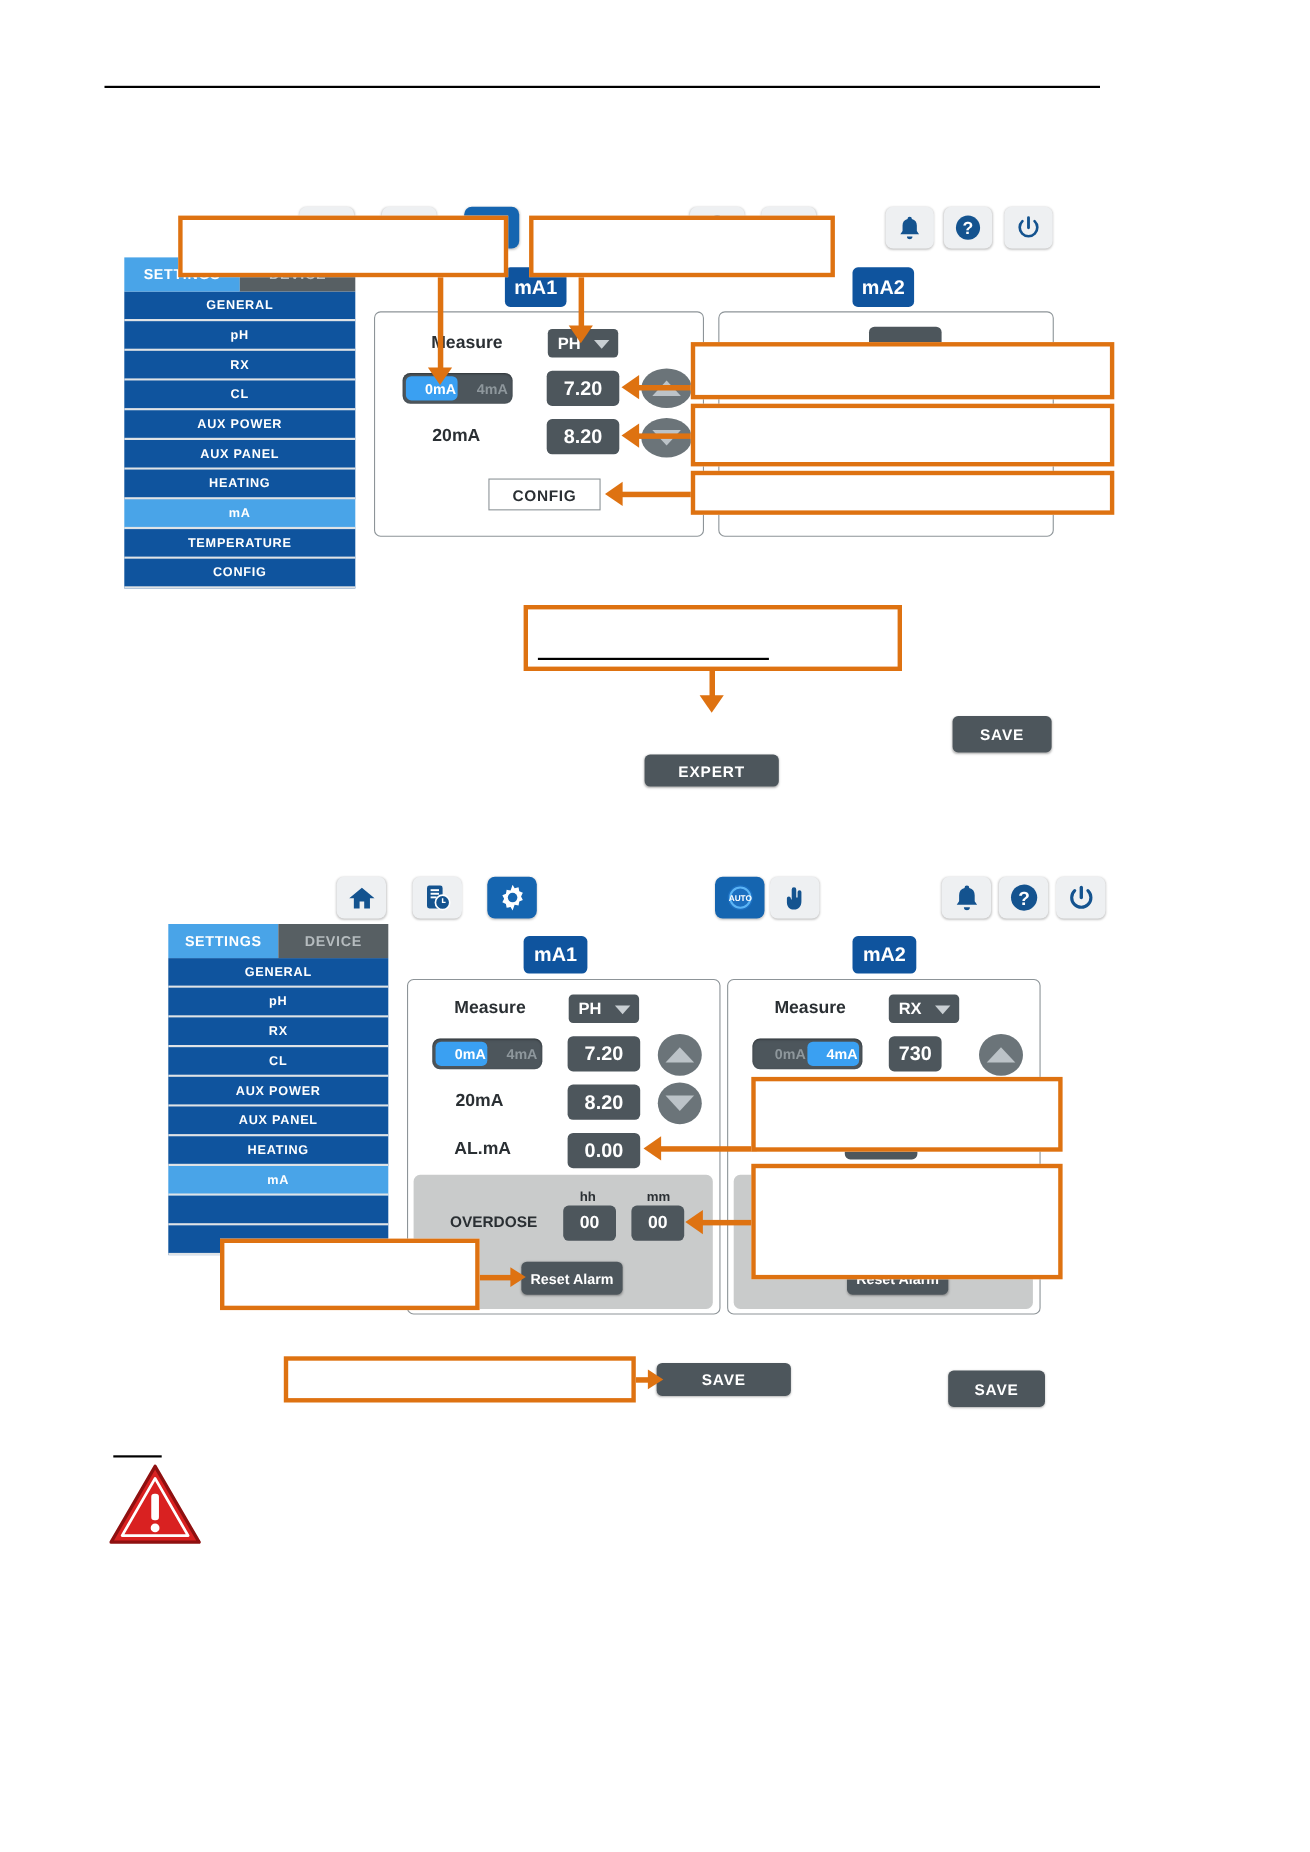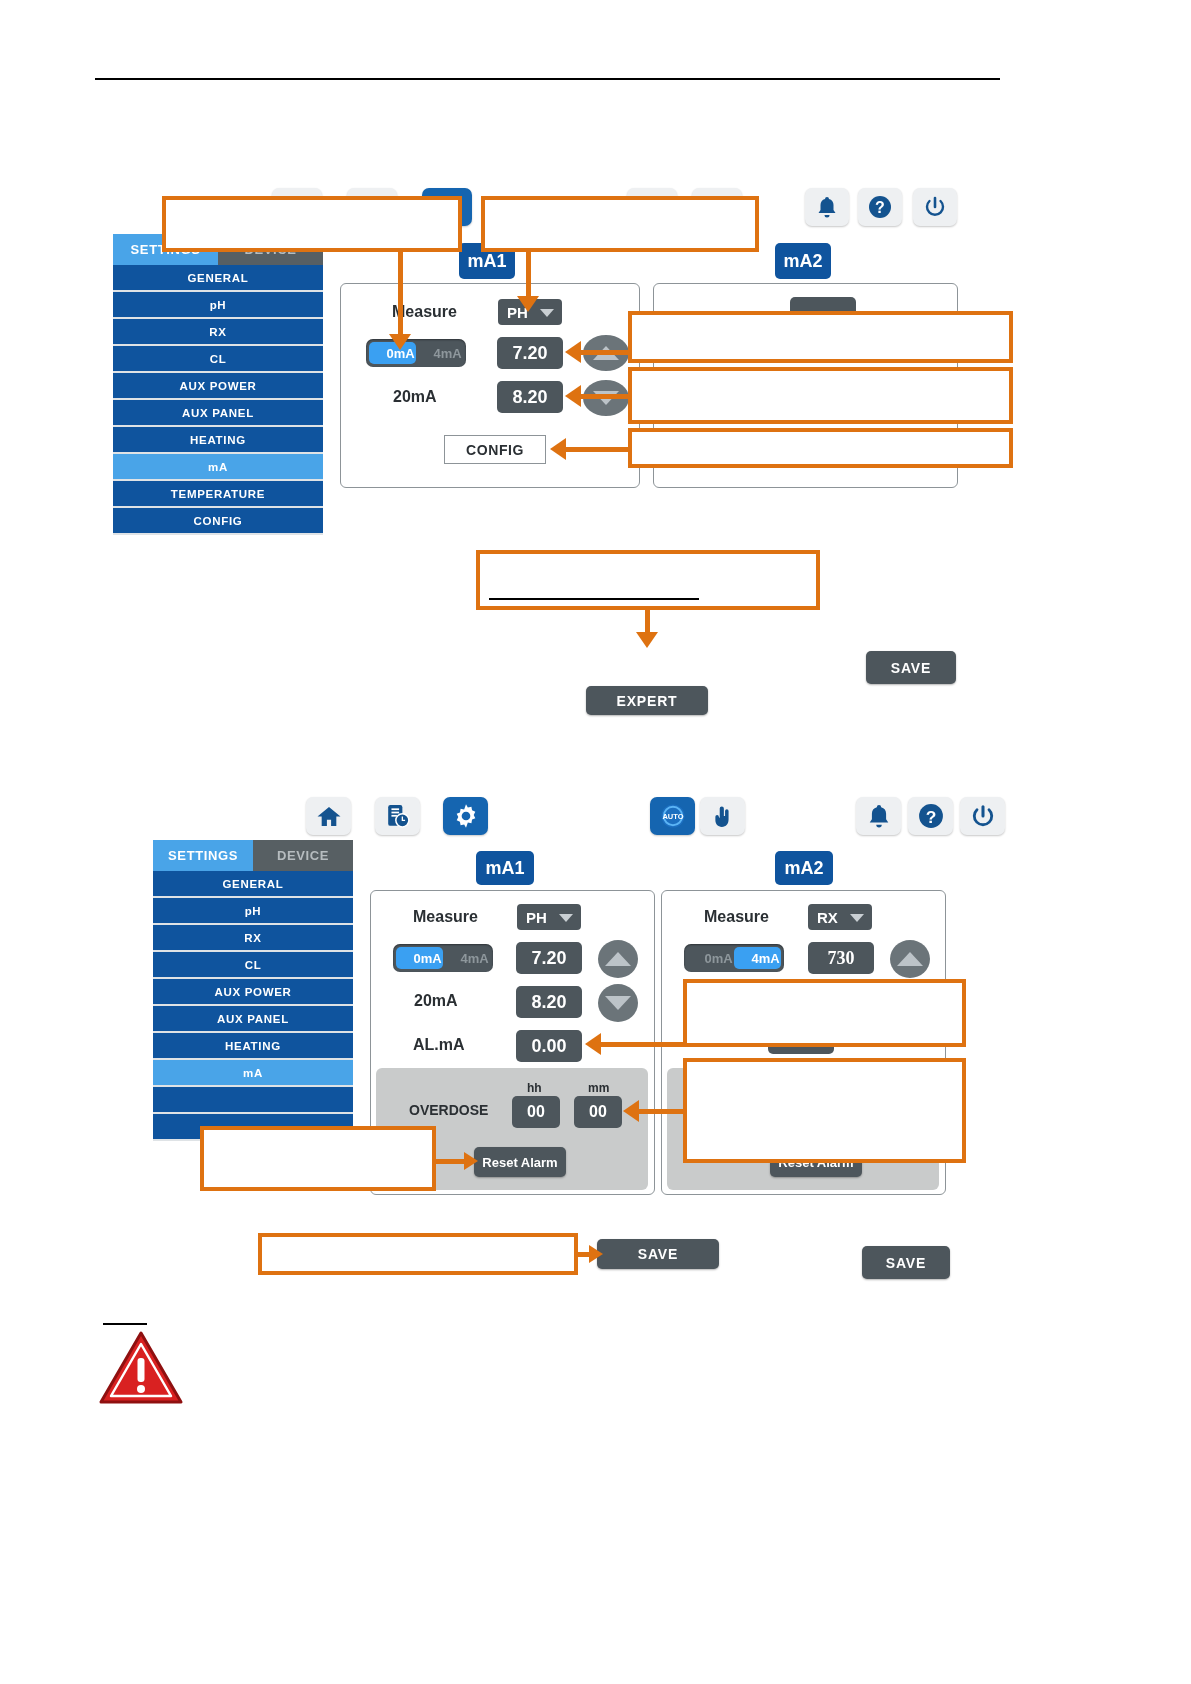--- a/index.html
+++ b/index.html
@@ -360,21 +360,21 @@
   <div class="lbl" style="left:704px;top:908px;">Measure</div>
   <div class="dropbox" style="left:808px;top:904px;width:64px;height:26px;">
     <span>RX</span>
     <span class="caret"></span>
   </div>
 
   <div class="seg" style="left:684px;top:944px;width:100px;height:28px;">
     <div class="opt">0mA</div>
     <div class="opt on">4mA</div>
   </div>
-  <div class="valbox" style="left:808px;top:942px;width:66px;height:32px;font-family:Liberation Serif, serif;">730</div>
+  <div class="valbox" style="left:808px;top:942px;width:48px;height:32px;">730</div>
   <div class="round" style="left:890px;top:940px;width:40px;height:38px;">
       <span class="tri-up"></span>
     </div>
 
   <div class="grayzone" style="left:667px;top:1068px;width:272px;height:122px;"></div>
   <div class="valbox" style="left:768px;top:1030px;width:66px;height:24px;"></div>
   <div class="btn-dark" style="left:770px;top:1147px;width:92px;height:30px;font-size:13px;letter-spacing:0;">Reset Alarm</div>
 
   <div class="btn-dark" style="left:597px;top:1239px;width:122px;height:30px;">SAVE</div>
   <div class="btn-dark" style="left:862px;top:1246px;width:88px;height:33px;">SAVE</div>

